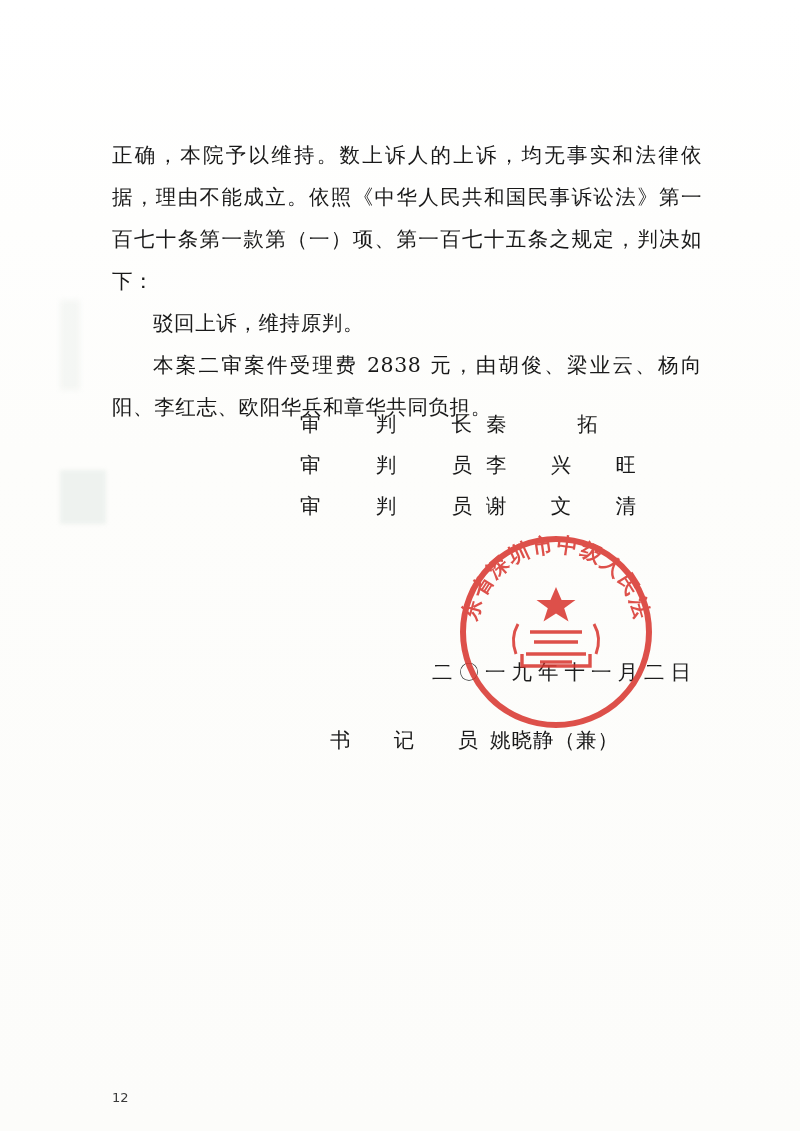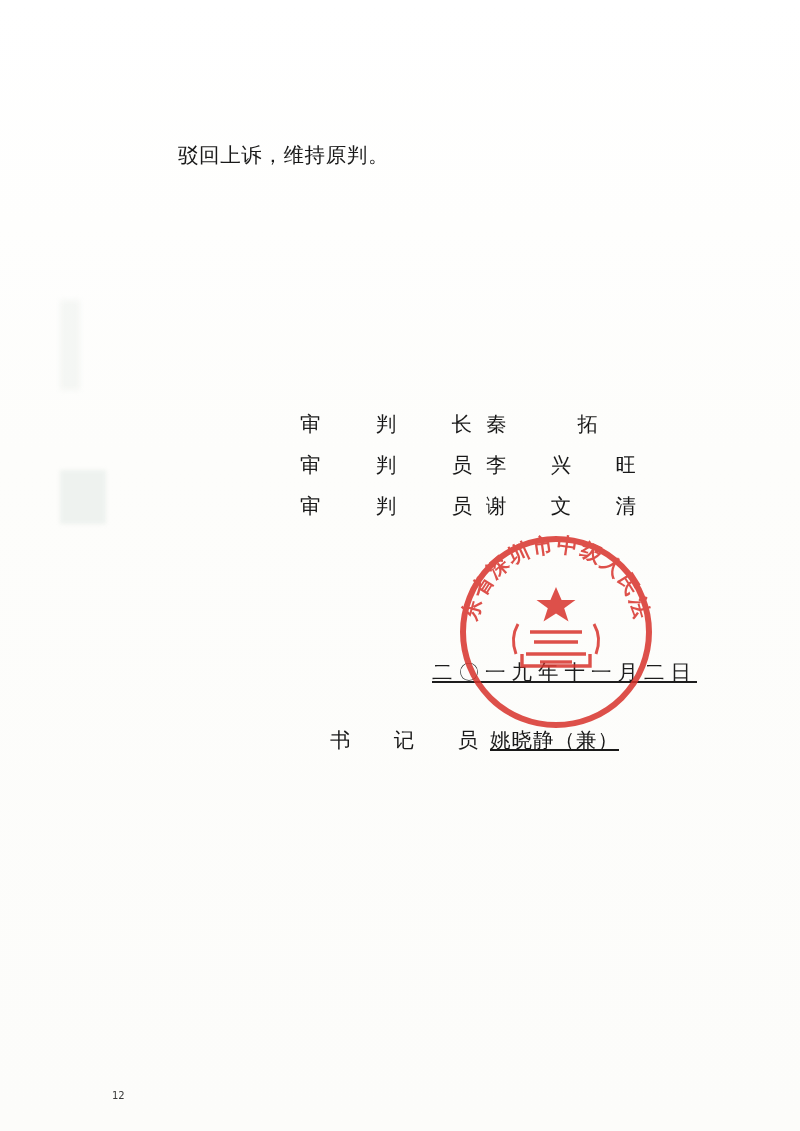--- a/index.html
+++ b/index.html
@@ -38,21 +38,20 @@
     letter-spacing: 0.6px;
     color: #191919;
   }
   .para {
     margin: 0;
     text-align: justify;
     text-justify: inter-ideograph;
   }
   .para.indent {
     text-indent: 2em;
-    margin-left: 25px;
   }
 
   .signature-block {
     position: absolute;
     left: 300px;
     top: 406px;
     width: 400px;
     font-size: 20.5px;
     line-height: 36px;
     color: #191919;
@@ -80,21 +79,20 @@
   }
 
   .date-line {
     position: absolute;
     left: 432px;
     top: 658px;
     font-size: 20.5px;
     letter-spacing: 6px;
     color: #1d1d1d;
     white-space: nowrap;
-    text-decoration: underline;
   }
 
   .certify-note {
     position: absolute;
     left: 158px;
     top: 686px;
     font-size: 20px;
     letter-spacing: 1px;
     color: #191919;
   }
@@ -109,28 +107,27 @@
     align-items: baseline;
   }
   .clerk-title {
     width: 148px;
     display: flex;
     justify-content: space-between;
     padding-right: 12px;
   }
   .clerk-name {
     letter-spacing: 1px;
-    text-decoration: underline;
   }
 
   .page-number {
     position: absolute;
     left: 112px;
     top: 1090px;
-    font-size: 10px;
+    font-size: 13px;
     color: #3a3a3a;
     font-family: "DejaVu Sans", "Liberation Sans", sans-serif;
   }
 
   
   .seal {
     position: absolute;
     left: 452px;
     top: 528px;
     width: 208px;
@@ -161,21 +158,23 @@
 </style>
 </head>
 <body>
 
 <div class="page">
   <div class="scan-tint"></div>
   <div class="smudge"></div>
   <div class="smudge2"></div>
 
   <div class="body-text">
+    <p class="para">正确，本院予以维持。数上诉人的上诉，均无事实和法律依据，理由不能成立。依照《中华人民共和国民事诉讼法》第一百七十条第一款第（一）项、第一百七十五条之规定，判决如下：</p>
     <p class="para indent">驳回上诉，维持原判。</p>
+    <p class="para indent">本案二审案件受理费 2838 元，由胡俊、梁业云、杨向阳、李红志、欧阳华兵和章华共同负担。</p>
   </div>
 
   <div class="signature-block">
 
     <div class="sig-row">
       <div class="sig-title">
         <span>审</span>
         <span>判</span>
         <span>长</span>
       </div>

